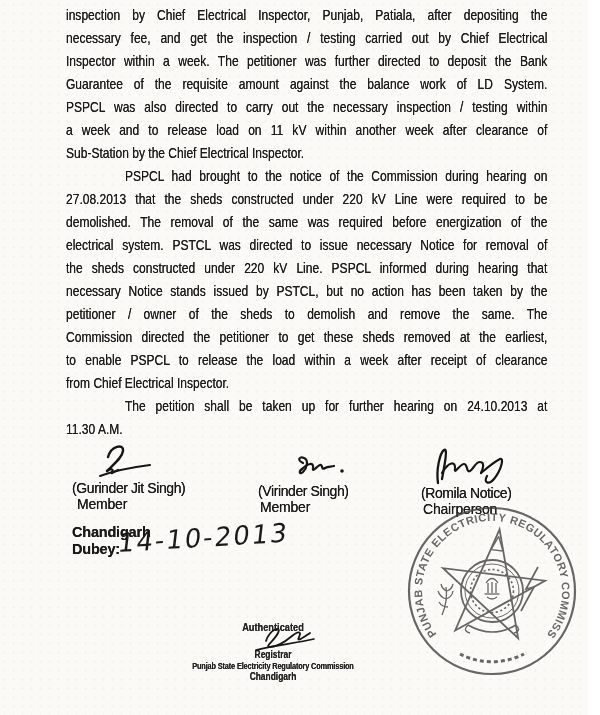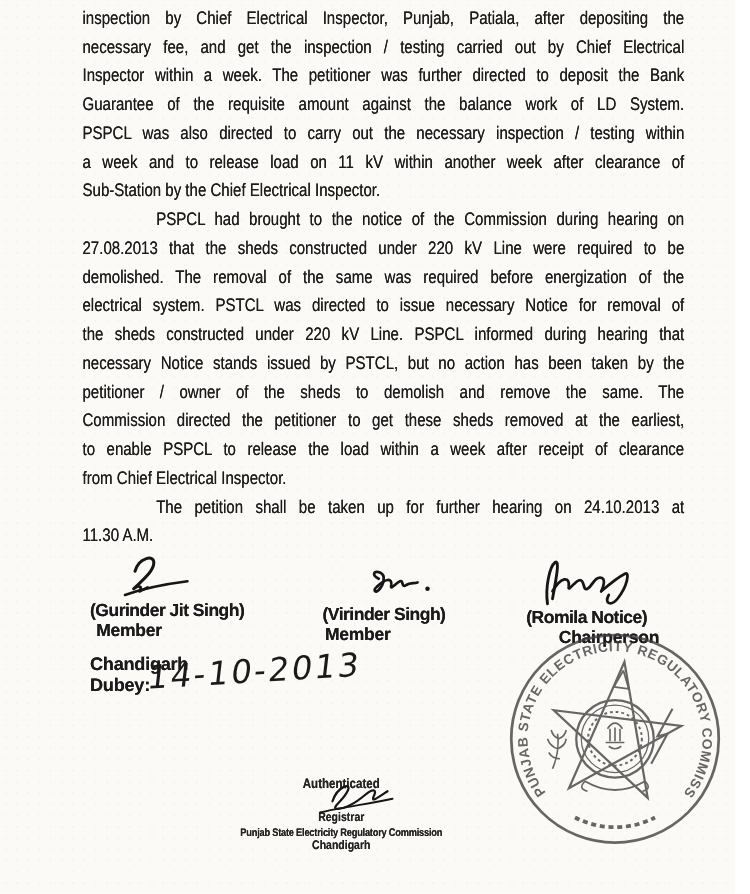--- a/index.html
+++ b/index.html
@@ -15,22 +15,22 @@
   .body-text{
     position:absolute;left:66px;top:4px;width:580px;
     transform:scaleX(0.83);transform-origin:0 0;
     font-size:14.5px;line-height:23px;
     color:#1c1c1c;text-shadow:0 0 0.4px #2a2a2a;
   }
   .line{text-align:justify;text-align-last:justify;white-space:normal;}
   .line.end{text-align-last:left;}
   .line.indent{text-indent:71px;}
   
-  .sig-name{position:absolute;font-weight:bold;font-size:14px;letter-spacing:-0.4px;text-shadow:0 0 0.4px #222;}
-  .sig-title{position:absolute;font-weight:bold;font-size:14px;letter-spacing:-0.2px;text-shadow:0 0 0.4px #222;}
+  .sig-name{position:absolute;font-weight:normal;font-size:14px;letter-spacing:-0.4px;text-shadow:0 0 0.4px #222;}
+  .sig-title{position:absolute;font-weight:normal;font-size:14px;letter-spacing:-0.2px;text-shadow:0 0 0.4px #222;}
   .place{position:absolute;left:72px;top:524px;font-weight:bold;font-size:14.5px;letter-spacing:-0.2px;text-shadow:0 0 0.4px #222;}
   .dated{position:absolute;left:72px;top:541px;font-weight:bold;font-size:14.5px;letter-spacing:-0.2px;text-shadow:0 0 0.4px #222;}
   .hand-date{
     position:absolute;left:118px;top:528px;
     font-family:"DejaVu Sans", sans-serif;font-size:26px;font-weight:400;
     letter-spacing:2px;color:#1a1a1a;
     transform:rotate(-3.5deg) skewX(-10deg);transform-origin:0 50%;
   }
   
   .auth{
@@ -89,21 +89,21 @@
   </svg>
   <div class="sig-name" style="left:258px;top:483px;text-align:center;">(Virinder Singh)</div>
   <div class="sig-title" style="left:260px;top:499px;">Member</div>
 
   <svg class="sig" style="left:428px;top:445px;" width="86" height="42" viewBox="0 0 86 42">
     <path d="M10 38 C8 24, 12 8, 16 5 C20 2, 17 18, 14 34" stroke-width="2.3"></path>
     <path d="M14 28 C21 16, 28 16, 27 24 C26 30, 32 19, 36 19 C40 19, 38 28, 42 26 C46 24, 47 17, 52 17 C57 17, 55 24, 53 28" stroke-width="2.2"></path>
     <path d="M53 28 C60 22, 68 16, 72 14 C76 12, 74 24, 66 34 C61 40, 55 38, 59 31" stroke-width="2.2"></path>
   </svg>
   <div class="sig-name" style="left:421px;top:485px;">(Romila Notice)</div>
-  <div class="sig-title" style="left:423px;top:501px;margin-left:24px;">Chairperson</div>
+  <div class="sig-title" style="left:423px;top:501px;">Chairperson</div>
 
   <div class="place">Chandigarh</div>
   <div class="dated">Dubey:</div>
   <div class="hand-date">14-10-2013</div>
 
   <svg class="seal" width="176" height="176" viewBox="0 0 176 176">
     <g stroke="#3d3d3d" fill="none">
       <circle cx="88" cy="88" r="83" stroke-width="2.2"></circle>
 
       <path id="ringPath" d="M 32.9 131.1 A 70 70 0 1 1 143.1 131.1" fill="none" stroke="none"></path>

